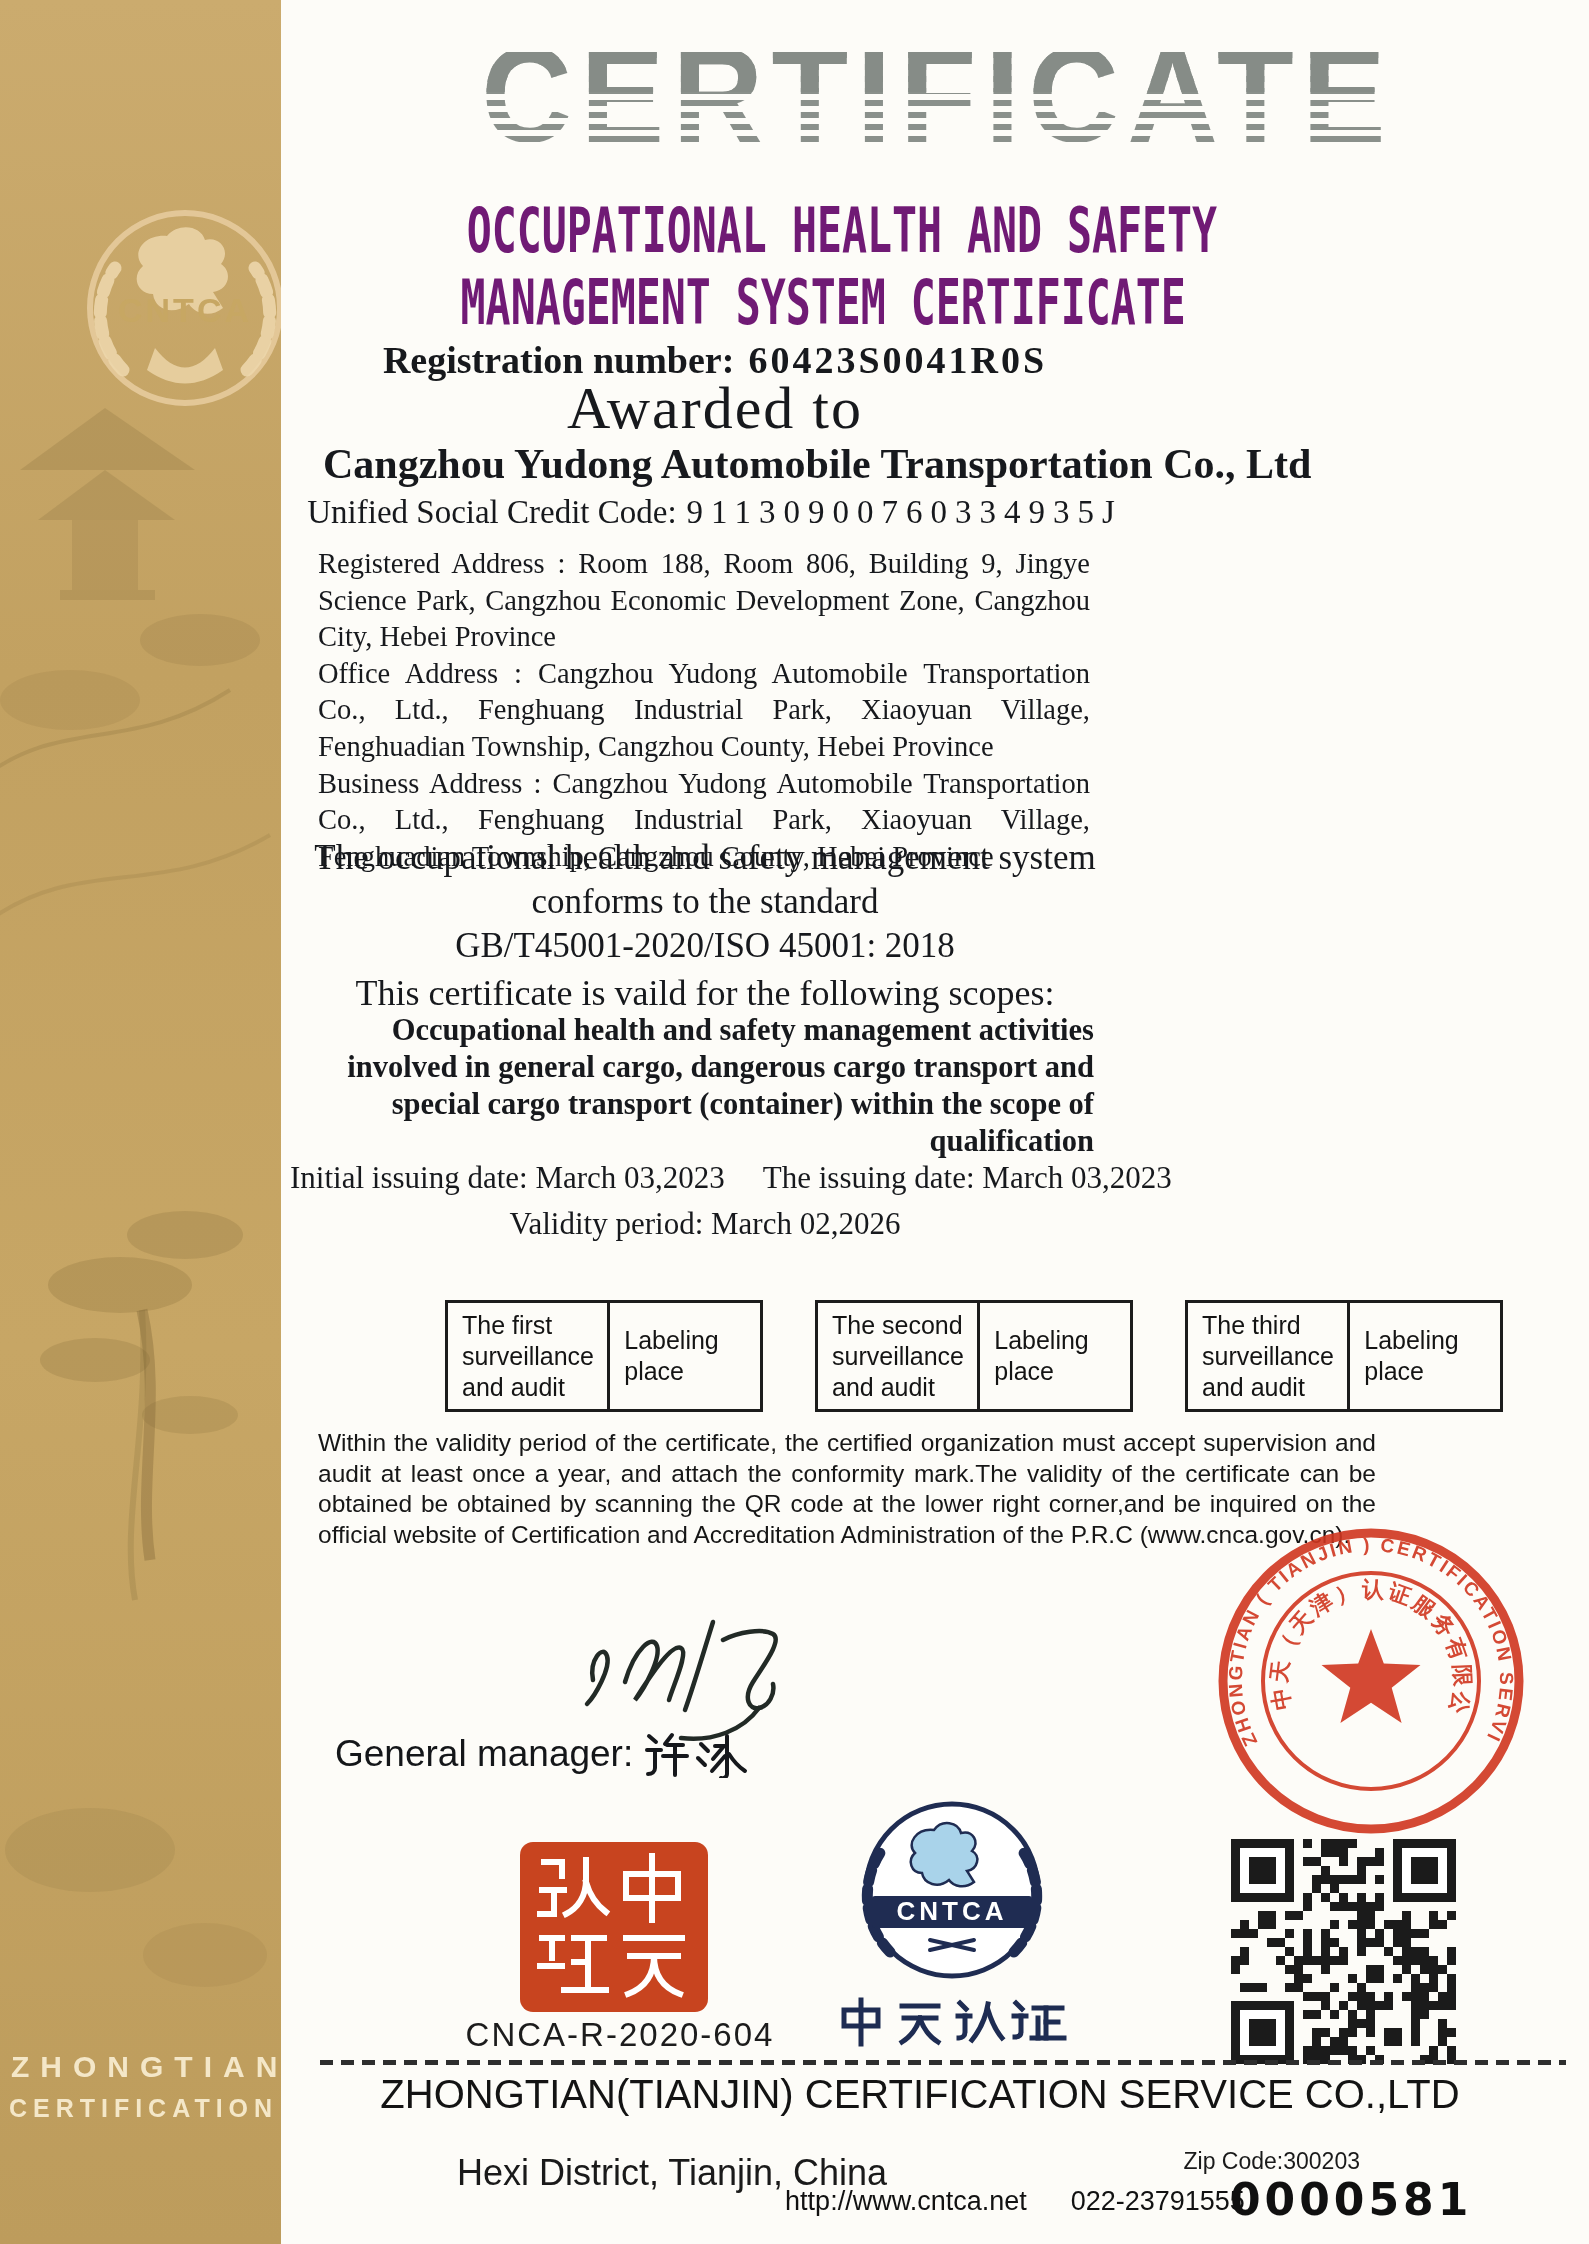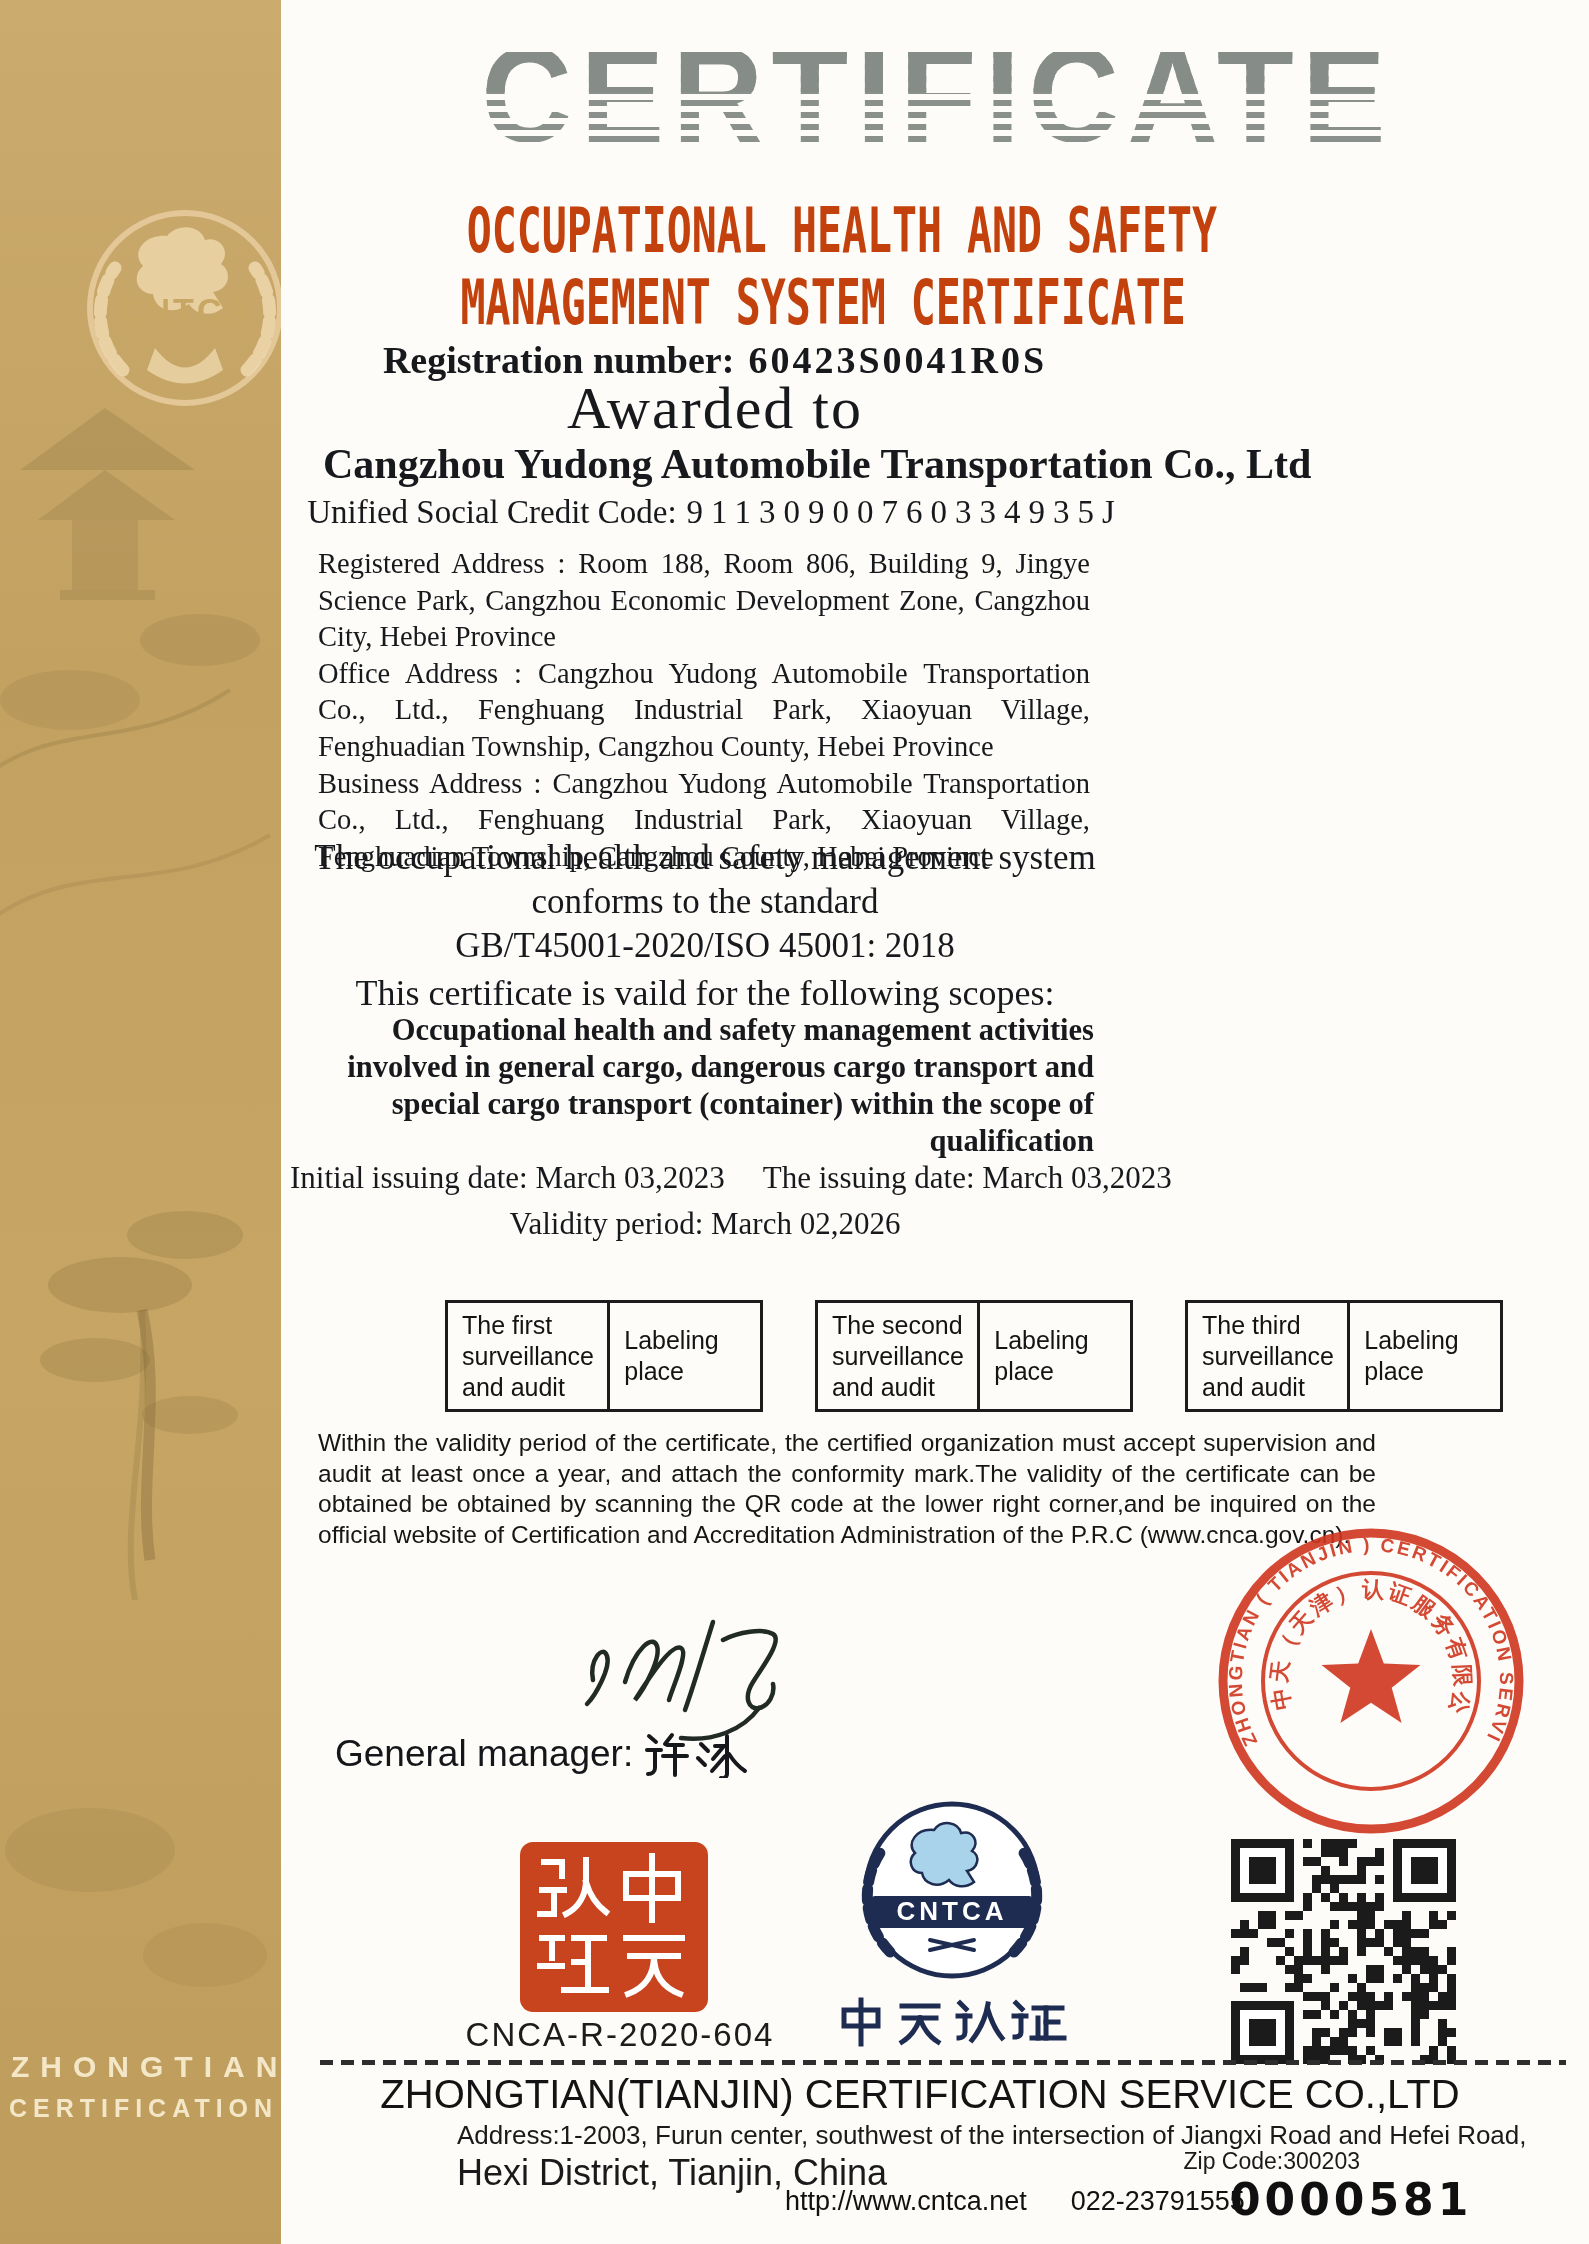--- a/index.html
+++ b/index.html
@@ -18,21 +18,21 @@
   
   .title-wrap{position:absolute;left:295px;right:8px;top:28px;text-align:center;}
   .title-text{display:inline-block;transform:scaleX(.93);transform-origin:50% 50%;
         font-family:"Liberation Sans",sans-serif;font-weight:700;font-size:135px;line-height:135px;
         letter-spacing:9px;white-space:nowrap;
         background:
           linear-gradient(180deg, rgba(0,0,0,0) 0 24px, #868c87 24px 64px, rgba(0,0,0,0) 64px),
           repeating-linear-gradient(180deg, #8a908b 0 6px, rgba(0,0,0,0) 6px 12px);
         -webkit-background-clip:text;background-clip:text;color:transparent;}
 
-  .hline{position:absolute;left:282px;width:790px;text-align:center;color:#c2410c;
+  .hline{position:absolute;left:282px;width:790px;text-align:center;color:#701a75;
         font-family:"DejaVu Sans Mono",monospace;font-weight:bold;font-size:62px;line-height:66px;}
   .hxs{display:inline-block;transform:scaleX(.67);transform-origin:50% 50%;white-space:nowrap;}
 
   .centerline{position:absolute;left:285px;width:860px;text-align:center;white-space:nowrap;}
   .reg{top:338px;font-weight:bold;font-size:38px;}
   .reg .num{letter-spacing:3px;margin-left:14px;}
   .awarded{top:374px;font-size:60px;letter-spacing:2px;}
   .company{top:440px;font-weight:bold;font-size:42px;margin-left:38px;}
   .credit{top:494px;font-size:33px;}
   .credit .code{letter-spacing:8px;margin-left:10px;}
@@ -519,21 +519,20 @@
       <rect x="126" y="225" width="9" height="9" fill="#1b1b1b"></rect>
       <rect x="135" y="225" width="9" height="9" fill="#1b1b1b"></rect>
       <rect x="153" y="225" width="9" height="9" fill="#1b1b1b"></rect>
       <rect x="198" y="225" width="9" height="9" fill="#1b1b1b"></rect>
       <rect x="207" y="225" width="9" height="9" fill="#1b1b1b"></rect>
       <rect x="225" y="225" width="9" height="9" fill="#1b1b1b"></rect>
     </svg>
 
   <div class="dashline"></div>
   <div class="f-company">ZHONGTIAN(TIANJIN) CERTIFICATION SERVICE CO.,LTD</div>
-  <div class="f-addr1">Address:1-2003, Furun center, southwest of the intersection of Jiangxi Road and Hefei Road,</div>
   <div class="f-addr2">Hexi District, Tianjin, China</div>
   <div class="f-zip">Zip Code:300203</div>
   <div class="f-web">
     <span>http://www.cntca.net</span><span class="gap"></span><span>022-23791555</span>
   </div>
   <div class="f-serial">0000581</div>
 
 </div>
 
 </body></html>

